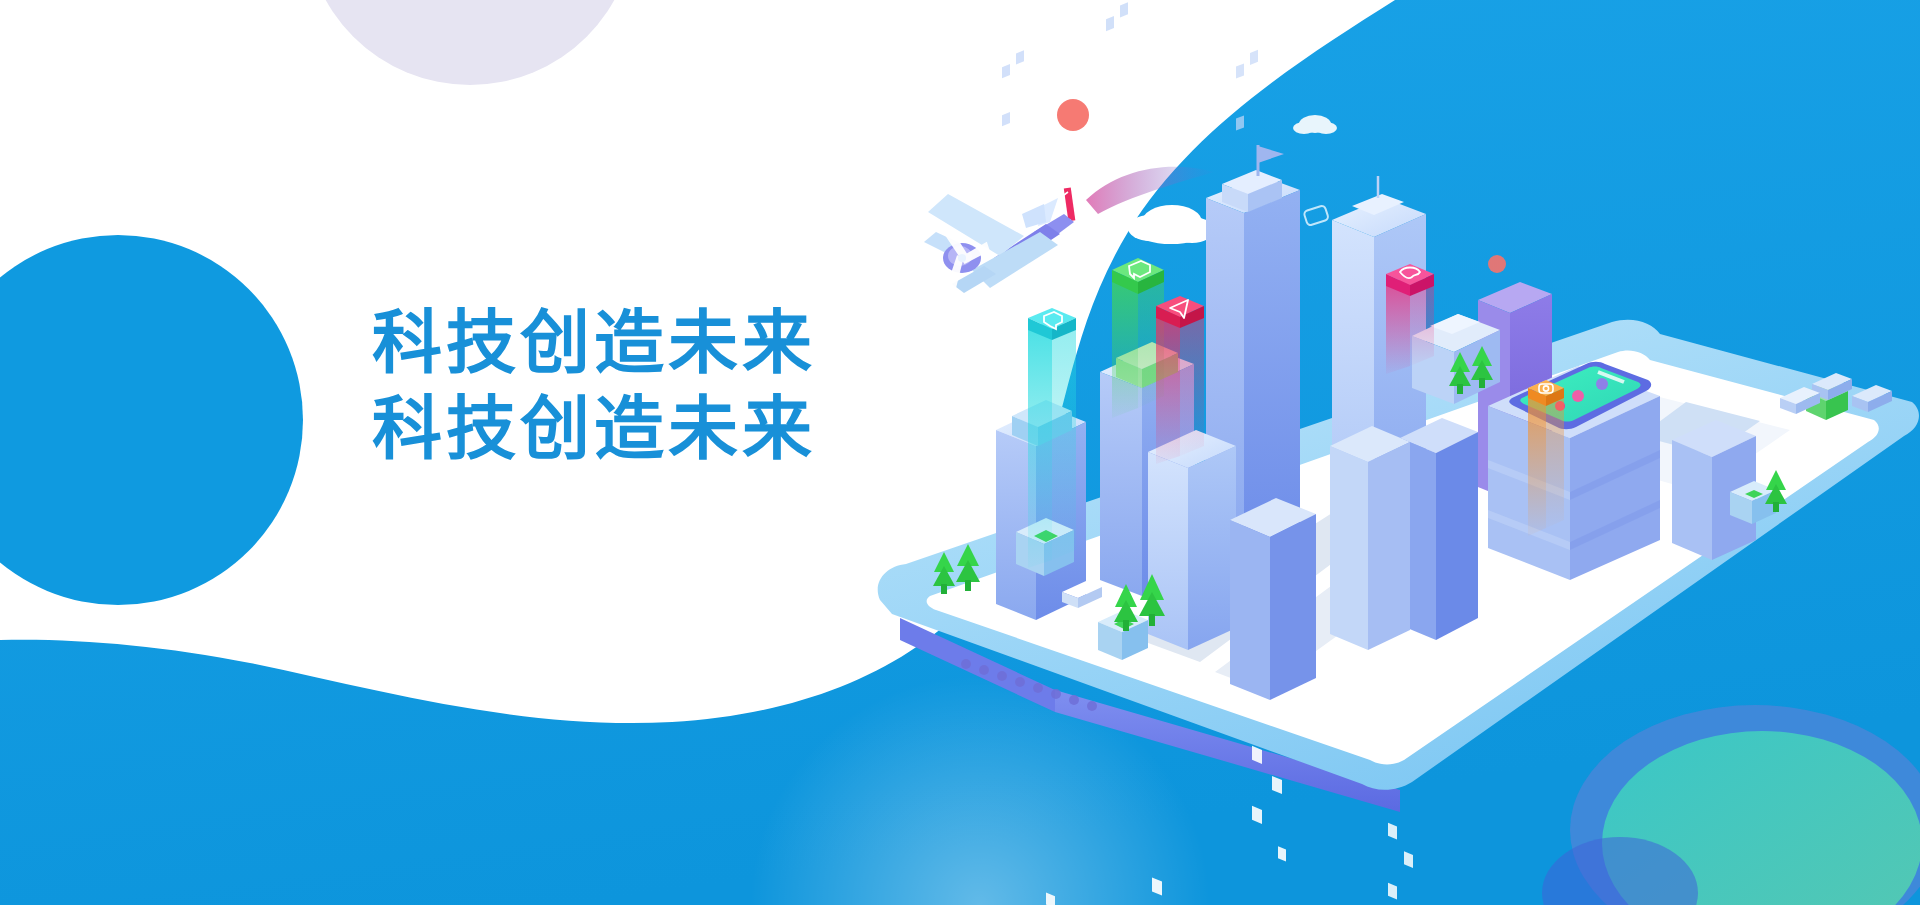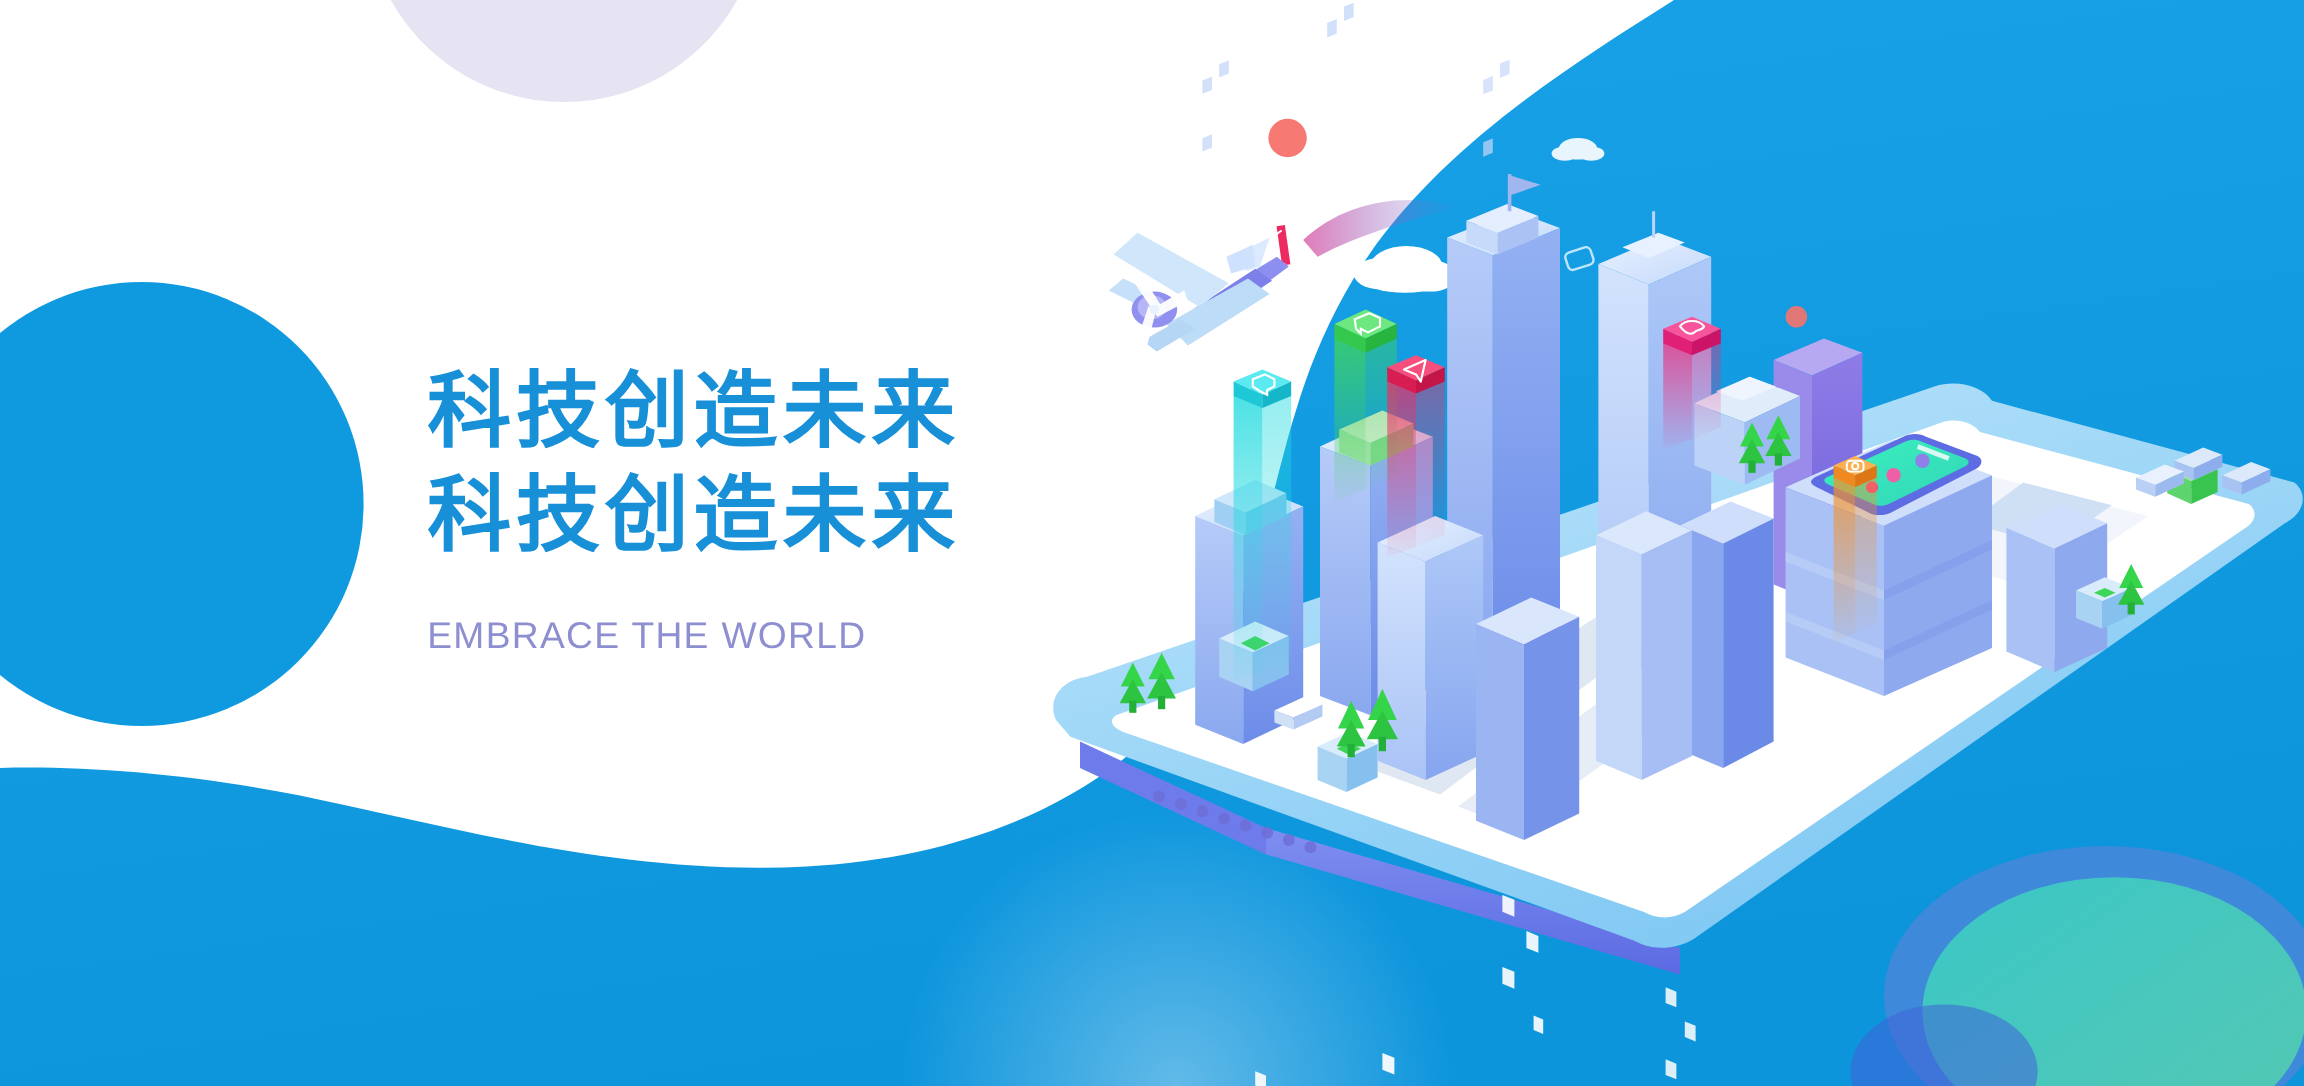--- a/index.html
+++ b/index.html
@@ -8,21 +8,21 @@
     width:1920px;height:905px;overflow:hidden;
     font-family:"Liberation Sans","DejaVu Sans",sans-serif;
     background:#ffffff;
   }
   #stage{position:relative;width:1920px;height:905px;overflow:hidden;background:#ffffff;}
   #bg{position:absolute;inset:0;width:1920px;height:905px;}
   #scene{position:absolute;inset:0;width:1920px;height:905px;}
 
   
   #copy{
-    position:absolute;left:356px;top:300px;width:700px;
+    position:absolute;left:372px;top:300px;width:700px;
     z-index:40;
   }
   .headline{
     font-family:"DejaVu Sans","Liberation Sans",sans-serif;
     font-weight:700;
     font-size:70px;
     line-height:86px;
     letter-spacing:4px;
     color:#1890d8;
     white-space:nowrap;
@@ -559,17 +559,16 @@
       <path d="M1400,272 C1404,266 1416,266 1420,272 C1418,276 1414,274 1412,277
                C1408,280 1404,277 1400,272 Z" fill="none" stroke="#ffffff" stroke-width="1.8"></path>
     </g>
 
   </svg>
 
   <div id="copy">
     <div class="headline">科技创造未来</div>
     <div class="headline">科技创造未来</div>
     <div id="sub-wrap">
-      <div class="subline">EMBRACE THE WORLD</div>
     </div>
   </div>
 
 </div>
 
 </body></html>

